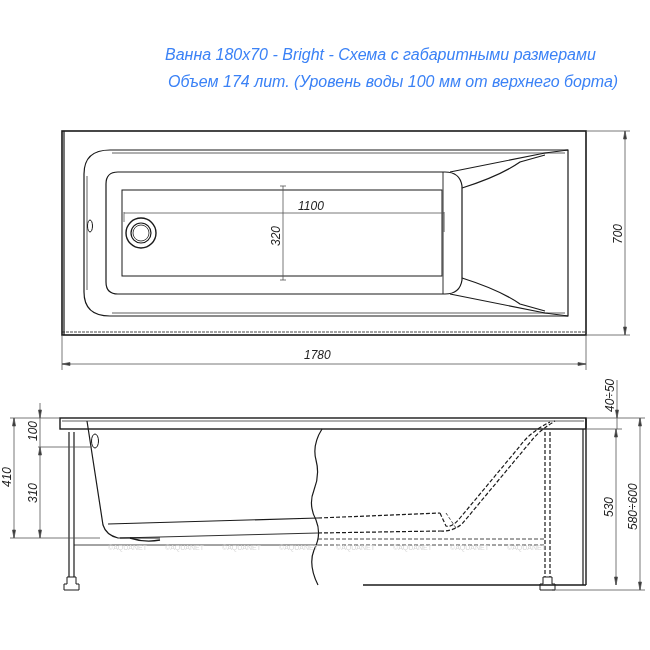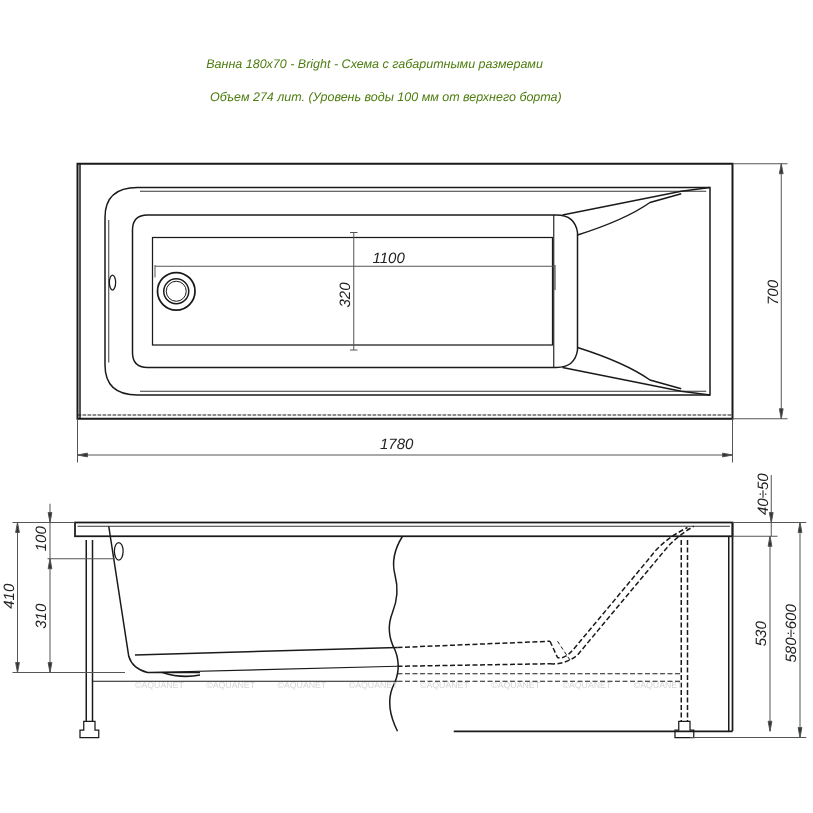--- a/index.html
+++ b/index.html
@@ -1,29 +1,29 @@
 <!DOCTYPE html>
 <html><head>
 <meta charset="utf-8">
 <style>
   html, body { margin: 0; padding: 0; background: #ffffff; }
   body { width: 650px; height: 650px; position: relative; overflow: hidden;
          font-family: "Liberation Sans", sans-serif; }
-  .title { position: absolute; font-style: italic; font-size: 10px; color: #4d7c0f; white-space: nowrap; }
+  .title { position: absolute; font-style: italic; font-size: 16px; color: #3b82f6; white-space: nowrap; }
   #t1 { left: 165px; top: 46px; }
   #t2 { left: 168px; top: 73px; }
   svg { position: absolute; left: 0; top: 0; }
   .dim { font-style: italic; font-size: 12px; fill: #222; font-family: "Liberation Sans", sans-serif; }
   .wm { font-size: 7px; fill: #d6d6d6; font-family: "Liberation Sans", sans-serif; }
 </style>
 </head>
 <body>
 
 <div id="t1" class="title">Ванна 180x70 - Bright - Схема с габаритными размерами</div>
-<div id="t2" class="title">Объем 274 лит. (Уровень воды 100 мм от верхнего борта)</div>
+<div id="t2" class="title">Объем 174 лит. (Уровень воды 100 мм от верхнего борта)</div>
 
 <svg width="650" height="650" viewBox="0 0 650 650">
   <g fill="none" stroke="#1a1a1a" stroke-width="1.2">
 
     <g>
 
       <rect x="62" y="131" width="524" height="204" stroke-width="1.6"></rect>
       <line x1="64" y1="131" x2="64" y2="335"></line>
       <line x1="62" y1="332" x2="586" y2="332" stroke-dasharray="3,1" stroke-width="0.8"></line>
 

